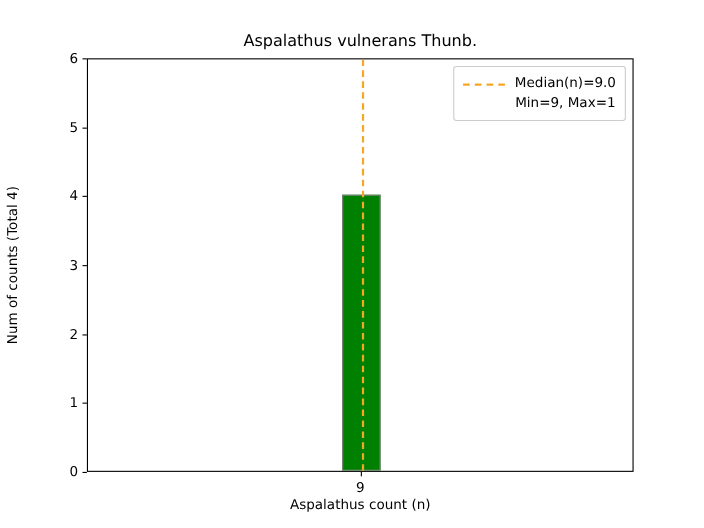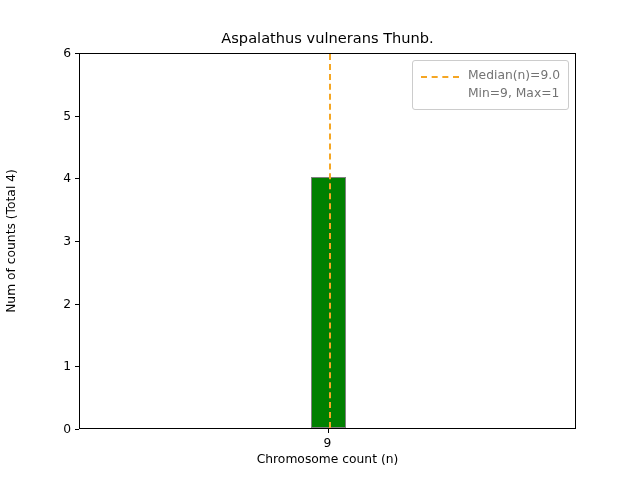--- a/index.html
+++ b/index.html
@@ -180,22 +180,22 @@
     flex: 0 0 auto;
     width: 38px;
     height: 0;
     margin-top: 9px;
     border-top: 2.6px dashed #f5a623;
   }
   #legend-text {
     flex: 0 0 auto;
     font-size: 12.3px;
     line-height: 17.5px;
-    color: #737373;
-    text-align: left;
+    color: #000000;
+    text-align: center;
     white-space: nowrap;
   }
   #legend-text > div { display: block; }
 </style>
 </head>
 <body>
 
 <div id="figure">
 
   <div id="chart-title">Aspalathus vulnerans Thunb.</div>
@@ -237,21 +237,21 @@
         <div class="ytick-text">6</div>
       </div>
     </div>
   <div id="xticks-layer">
       <div class="xtick-wrap" style="left: 248.5px;">
         <div class="xtick-mark"></div>
         <div class="xtick-text">9</div>
       </div>
     </div>
 
-  <div id="xlabel">Chromosome count (n)</div>
+  <div id="xlabel">Aspalathus count (n)</div>
 
   <div id="ylabel">Num of counts   (Total 4)</div>
 
   <div id="legend">
     <span id="legend-handle" style="border-top-color: rgb(245, 166, 35);"></span>
     <span id="legend-text">
       <div>Median(n)=9.0</div>
       <div>Min=9, Max=1</div>
     </span>
   </div>

